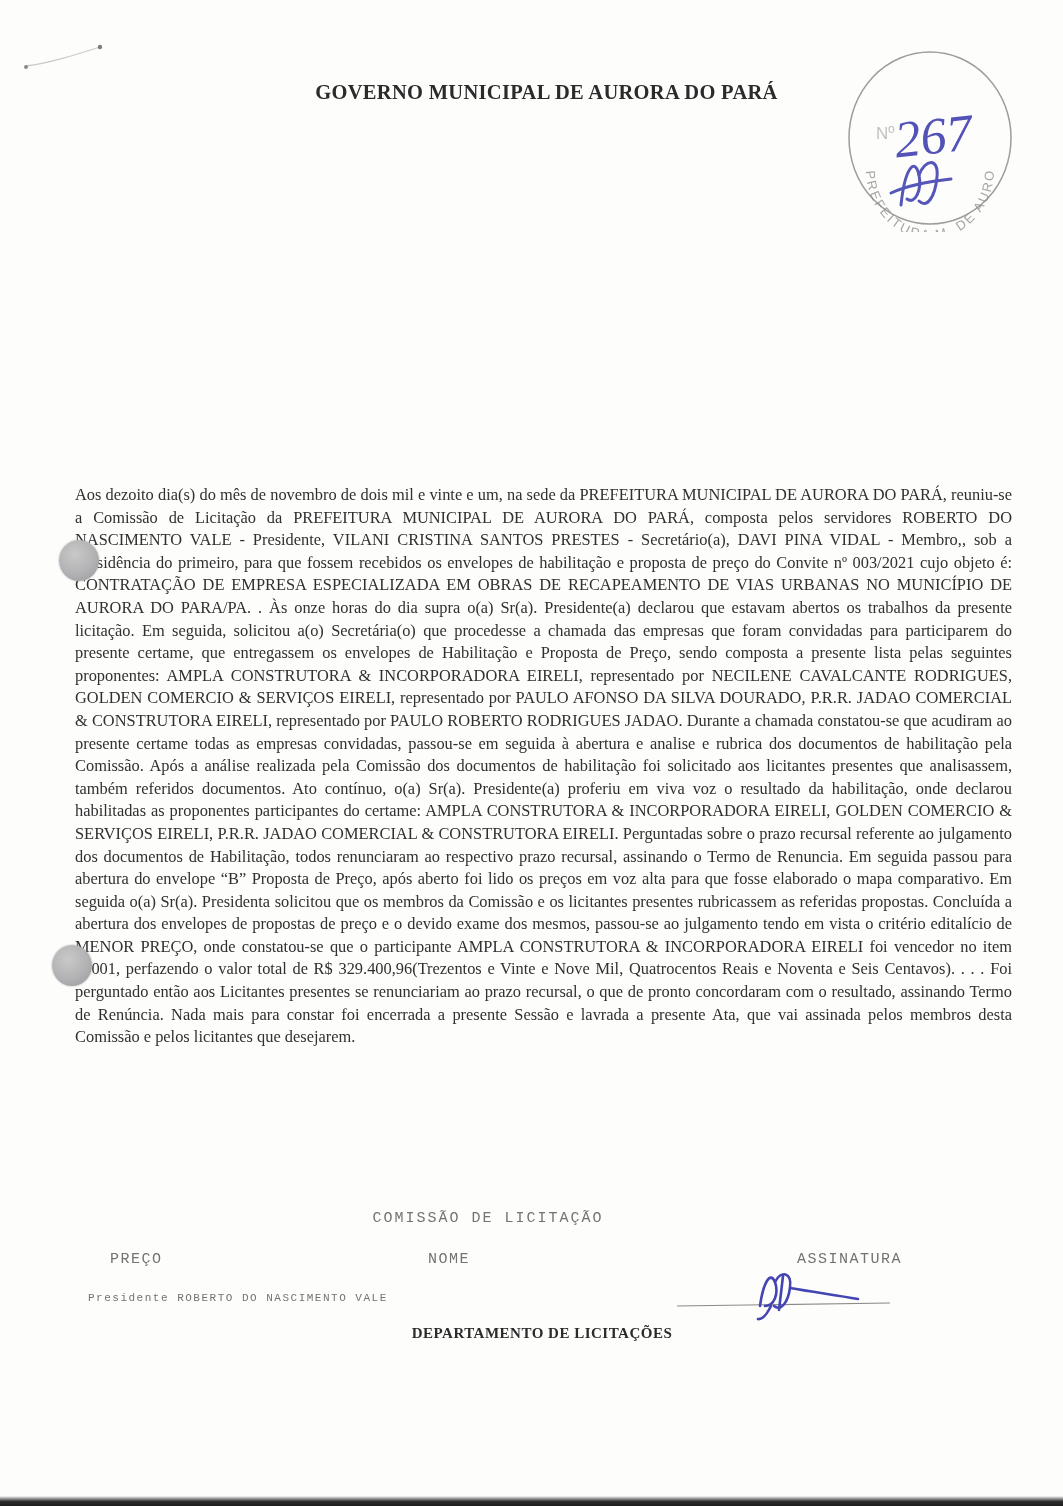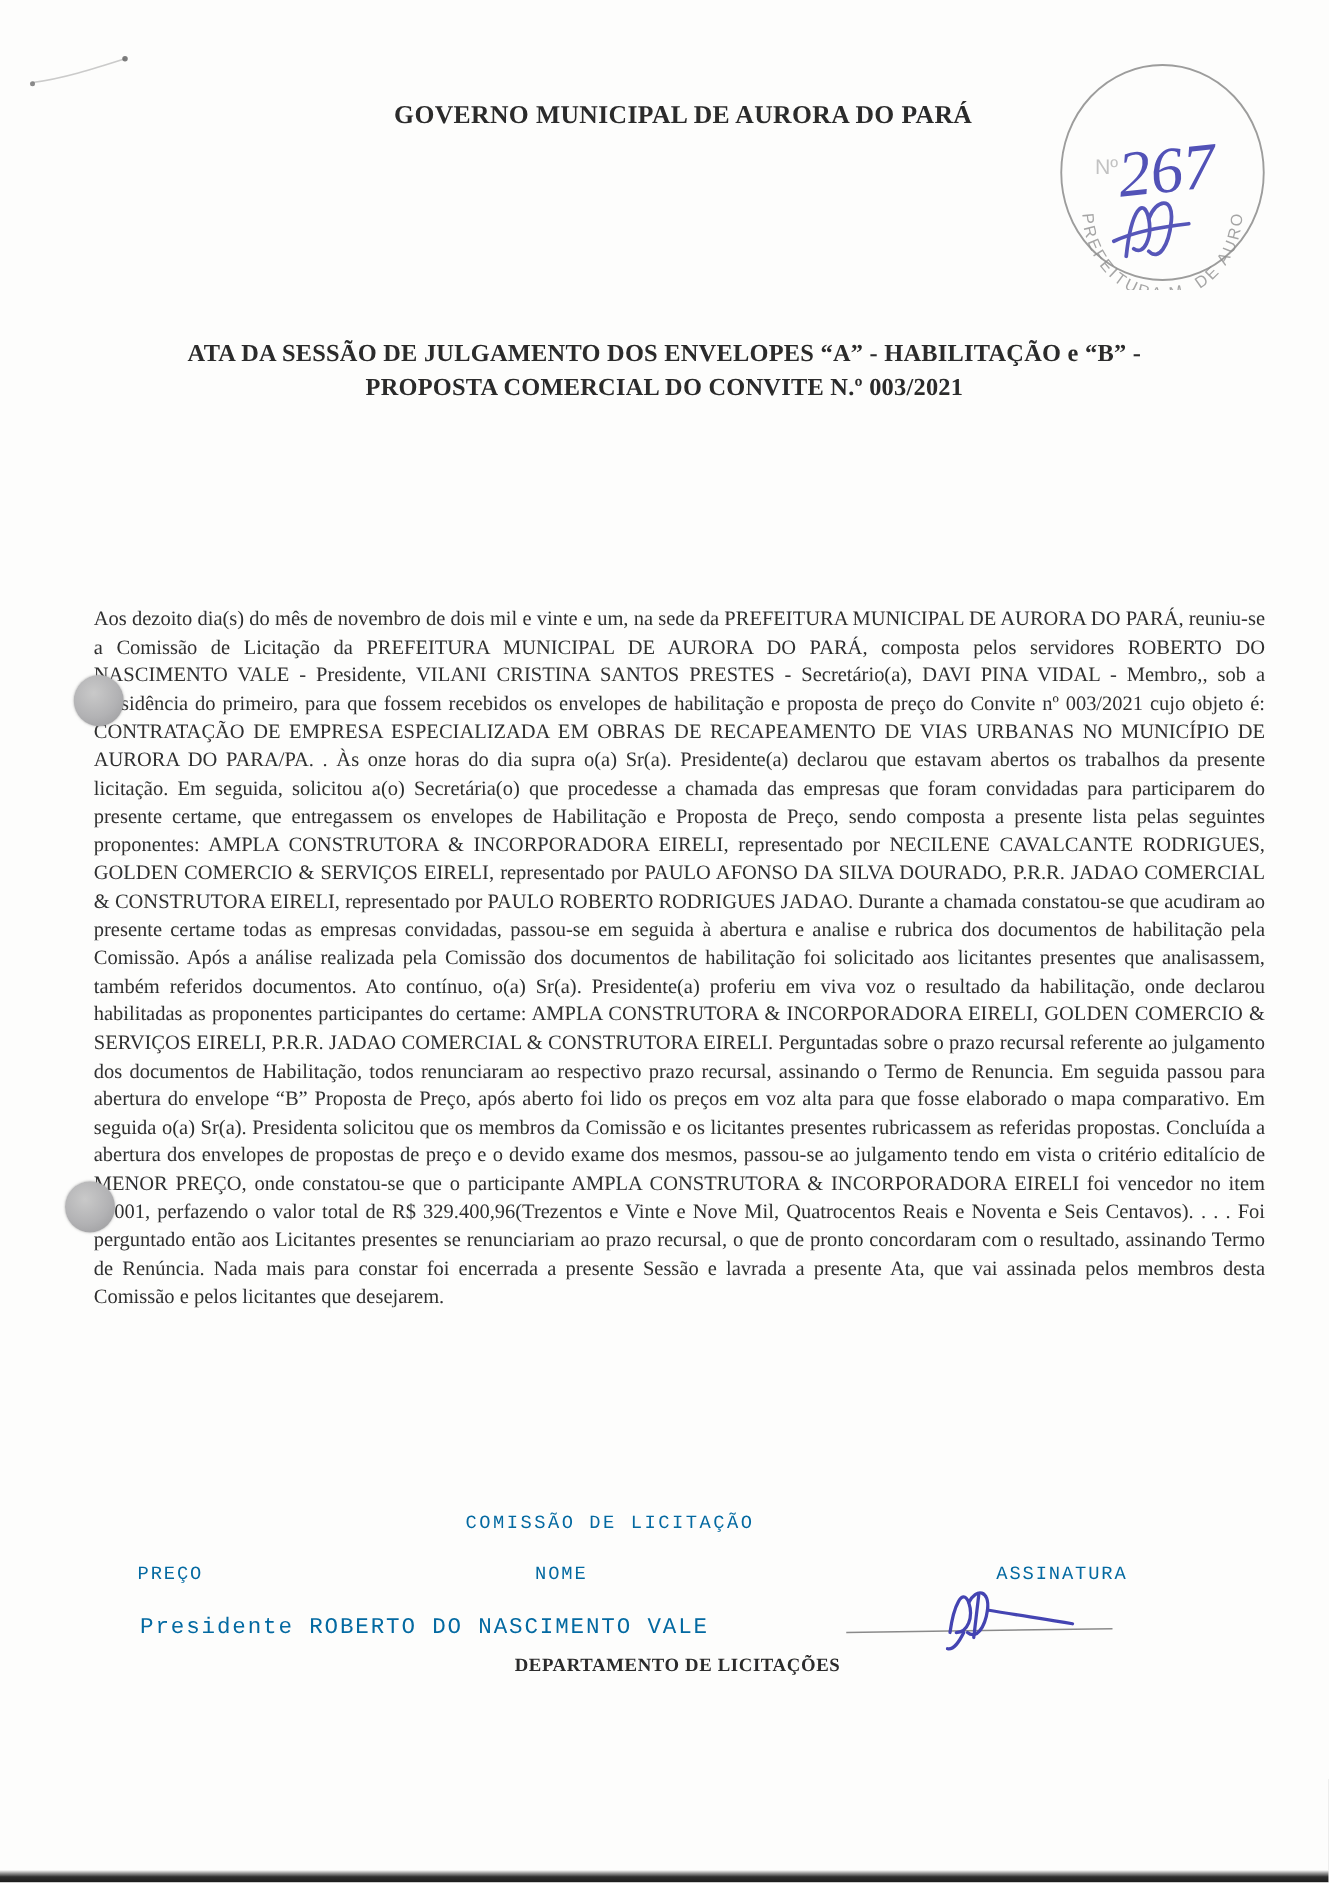--- a/index.html
+++ b/index.html
@@ -21,30 +21,30 @@
   .doc-title{
     position:absolute;left:9px;top:270px;width:1045px;
     text-align:center;font-weight:bold;font-size:19.5px;line-height:27px;
     letter-spacing:.2px;
   }
   .body-text{
     position:absolute;left:75px;top:484px;width:937px;
     font-size:16.4px;line-height:22.6px;
     text-align:justify;color:#303030;margin:0;
   }
-  .mono{font-family:"Liberation Mono", monospace;color:#0369a1;}
+  .mono{font-family:"Liberation Mono", monospace;color:#737373;}
   .com-heading{
     position:absolute;left:0;top:1210px;width:976px;text-align:center;
     font-size:15px;letter-spacing:2px;
   }
   .com-col{position:absolute;top:1251px;font-size:15px;letter-spacing:1.5px;}
   .col-funcao{left:110px;}
   .col-nome{left:428px;}
   .col-assin{left:749px;margin-left:48px;}
-  .com-row{position:absolute;left:88px;top:1292px;font-size:18px;letter-spacing:1.5px;white-space:nowrap;margin-left:24px;}
+  .com-row{position:absolute;left:88px;top:1292px;font-size:11px;letter-spacing:1.5px;white-space:nowrap;}
   .dept{
     position:absolute;left:12px;top:1325px;width:1060px;text-align:center;
     font-weight:bold;font-size:15px;letter-spacing:.5px;
   }
   .hole{
     position:absolute;width:40px;height:41px;border-radius:50%;
     background:radial-gradient(circle at 40% 35%, #c9c9c9, #b2b2b4 55%, #9a9a9c 95%);
     box-shadow:0 0 2px rgba(120,120,120,.6);
     z-index:6;
   }
@@ -79,24 +79,20 @@
     </text>
     <text x="33" y="92" font-size="17" fill="#c2c2c2" font-family="Liberation Sans, sans-serif">Nº</text>
     <text x="52" y="106" font-size="52" fill="#4444b2" font-style="italic" font-family="Liberation Serif, serif" transform="rotate(-6 95 95)" opacity="0.92">267</text>
     <g stroke="#4444b2" stroke-width="3" fill="none" opacity="0.9" stroke-linecap="round">
       <path d="M 58,158 C 62,120 72,110 76,128 C 79,143 72,158 64,152"></path>
       <path d="M 76,128 C 82,112 96,110 94,130 C 92,150 84,162 76,154"></path>
       <path d="M 48,146 C 65,138 90,134 108,132"></path>
     </g>
   </svg>
 
-  <div class="doc-title">
-    <div>ATA DA SESSÃO DE JULGAMENTO DOS ENVELOPES “A” - HABILITAÇÃO e “B” -</div>
-    <div>PROPOSTA COMERCIAL DO CONVITE N.º 003/2021</div>
-  </div>
 
   <p class="body-text">Aos dezoito dia(s) do mês de novembro de dois mil e vinte e um, na sede da PREFEITURA MUNICIPAL DE AURORA DO PARÁ, reuniu-se a Comissão de Licitação da PREFEITURA MUNICIPAL DE AURORA DO PARÁ, composta pelos servidores ROBERTO DO NASCIMENTO VALE - Presidente, VILANI CRISTINA SANTOS PRESTES - Secretário(a), DAVI PINA VIDAL - Membro,, sob a Presidência do primeiro, para que fossem recebidos os envelopes de habilitação e proposta de preço do Convite nº 003/2021 cujo objeto é: CONTRATAÇÃO DE EMPRESA ESPECIALIZADA EM OBRAS DE RECAPEAMENTO DE VIAS URBANAS NO MUNICÍPIO DE AURORA DO PARA/PA. . Às onze horas do dia supra o(a) Sr(a). Presidente(a) declarou que estavam abertos os trabalhos da presente licitação. Em seguida, solicitou a(o) Secretária(o) que procedesse a chamada das empresas que foram convidadas para participarem do presente certame, que entregassem os envelopes de Habilitação e Proposta de Preço, sendo composta a presente lista pelas seguintes proponentes: AMPLA CONSTRUTORA &amp; INCORPORADORA EIRELI, representado por NECILENE CAVALCANTE RODRIGUES, GOLDEN COMERCIO &amp; SERVIÇOS EIRELI, representado por PAULO AFONSO DA SILVA DOURADO, P.R.R. JADAO COMERCIAL &amp; CONSTRUTORA EIRELI, representado por PAULO ROBERTO RODRIGUES JADAO. Durante a chamada constatou-se que acudiram ao presente certame todas as empresas convidadas, passou-se em seguida à abertura e analise e rubrica dos documentos de habilitação pela Comissão. Após a análise realizada pela Comissão dos documentos de habilitação foi solicitado aos licitantes presentes que analisassem, também referidos documentos. Ato contínuo, o(a) Sr(a). Presidente(a) proferiu em viva voz o resultado da habilitação, onde declarou habilitadas as proponentes participantes do certame: AMPLA CONSTRUTORA &amp; INCORPORADORA EIRELI, GOLDEN COMERCIO &amp; SERVIÇOS EIRELI, P.R.R. JADAO COMERCIAL &amp; CONSTRUTORA EIRELI.  Perguntadas sobre o prazo recursal referente ao julgamento dos documentos de Habilitação, todos renunciaram ao respectivo prazo recursal, assinando o Termo de Renuncia. Em seguida passou para abertura do envelope “B” Proposta de Preço, após aberto foi lido os preços em voz alta para que fosse elaborado o mapa comparativo. Em seguida o(a) Sr(a). Presidenta solicitou que os membros da Comissão e os licitantes presentes rubricassem as referidas propostas. Concluída a abertura dos envelopes de propostas de preço e o devido exame dos mesmos, passou-se ao julgamento tendo em vista o critério editalício de MENOR PREÇO, onde constatou-se que o participante AMPLA CONSTRUTORA &amp; INCORPORADORA EIRELI foi vencedor no item 00001, perfazendo o valor total de R$ 329.400,96(Trezentos e Vinte e Nove Mil, Quatrocentos Reais e Noventa e Seis Centavos). . .    . Foi perguntado então aos Licitantes presentes se renunciariam ao prazo recursal, o que de pronto concordaram com o resultado, assinando Termo de Renúncia. Nada mais para constar foi encerrada a presente Sessão e lavrada a presente Ata, que vai assinada pelos membros desta Comissão e pelos licitantes que desejarem.</p>
 
   <div class="mono com-heading">COMISSÃO DE LICITAÇÃO</div>
   <div class="mono com-col col-funcao">PREÇO</div>
   <div class="mono com-col col-nome">NOME</div>
   <div class="mono com-col col-assin">ASSINATURA</div>
   <div class="mono com-row">
     <span>Presidente</span>
     <span> </span>

